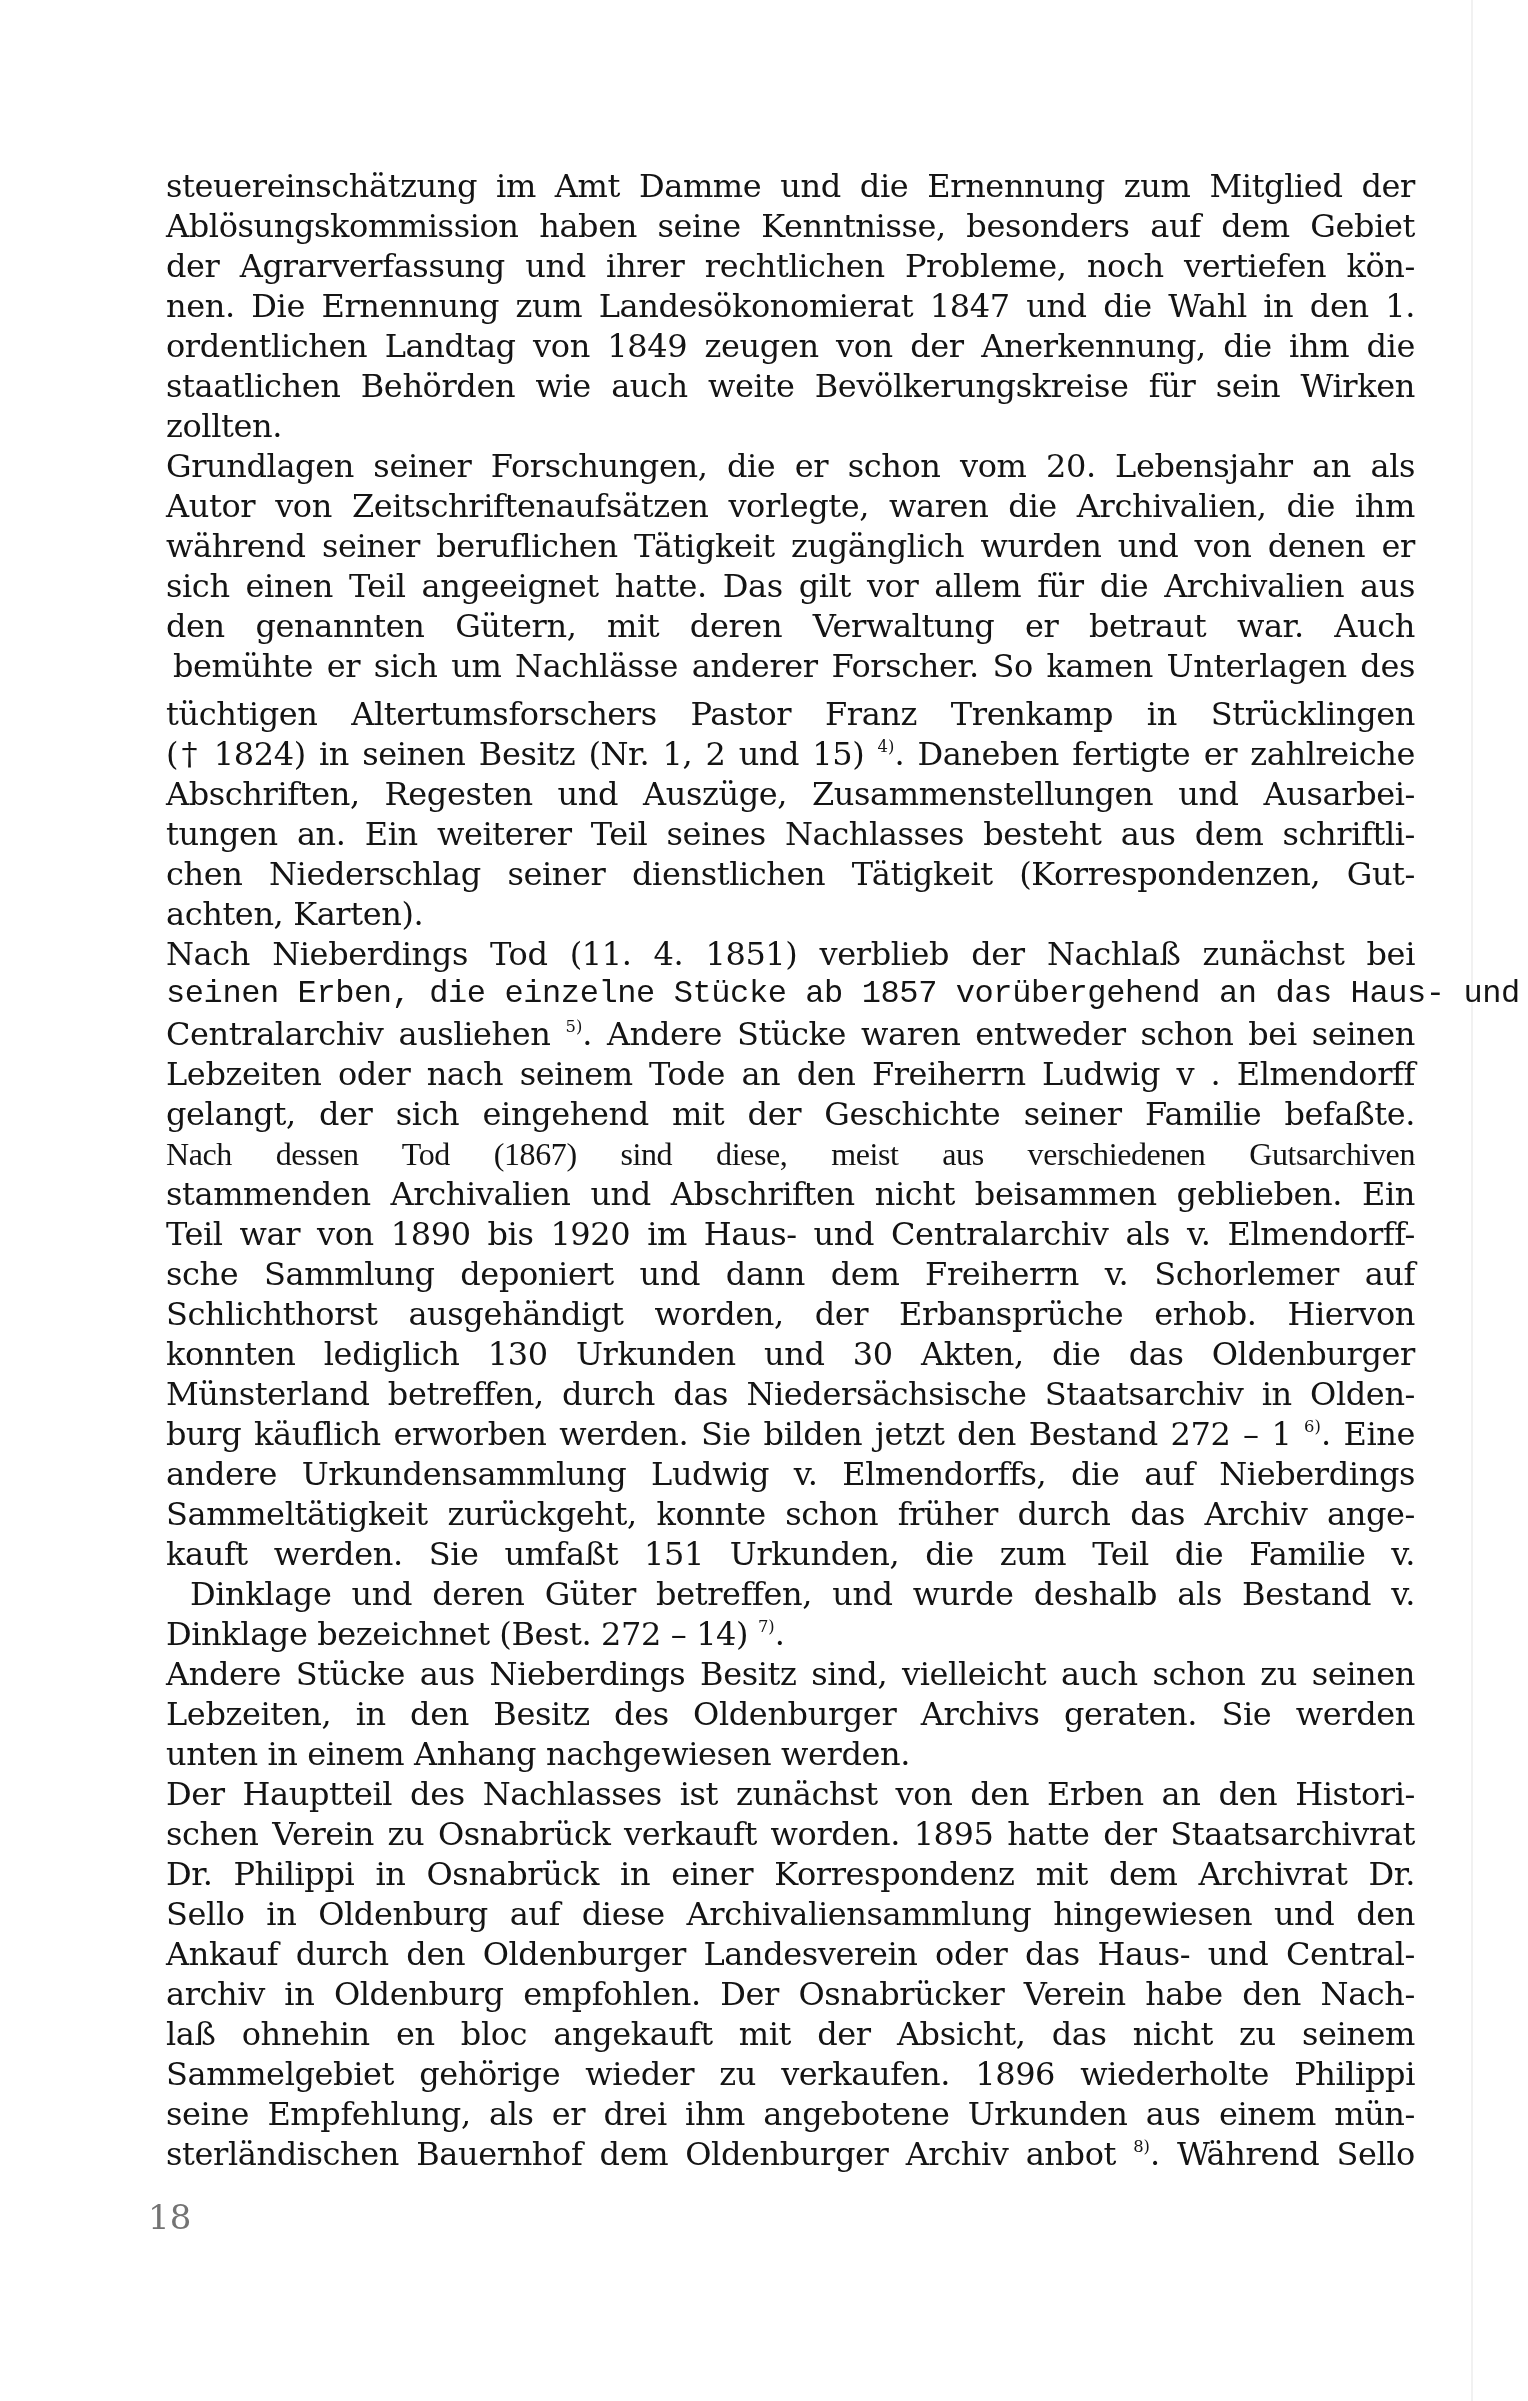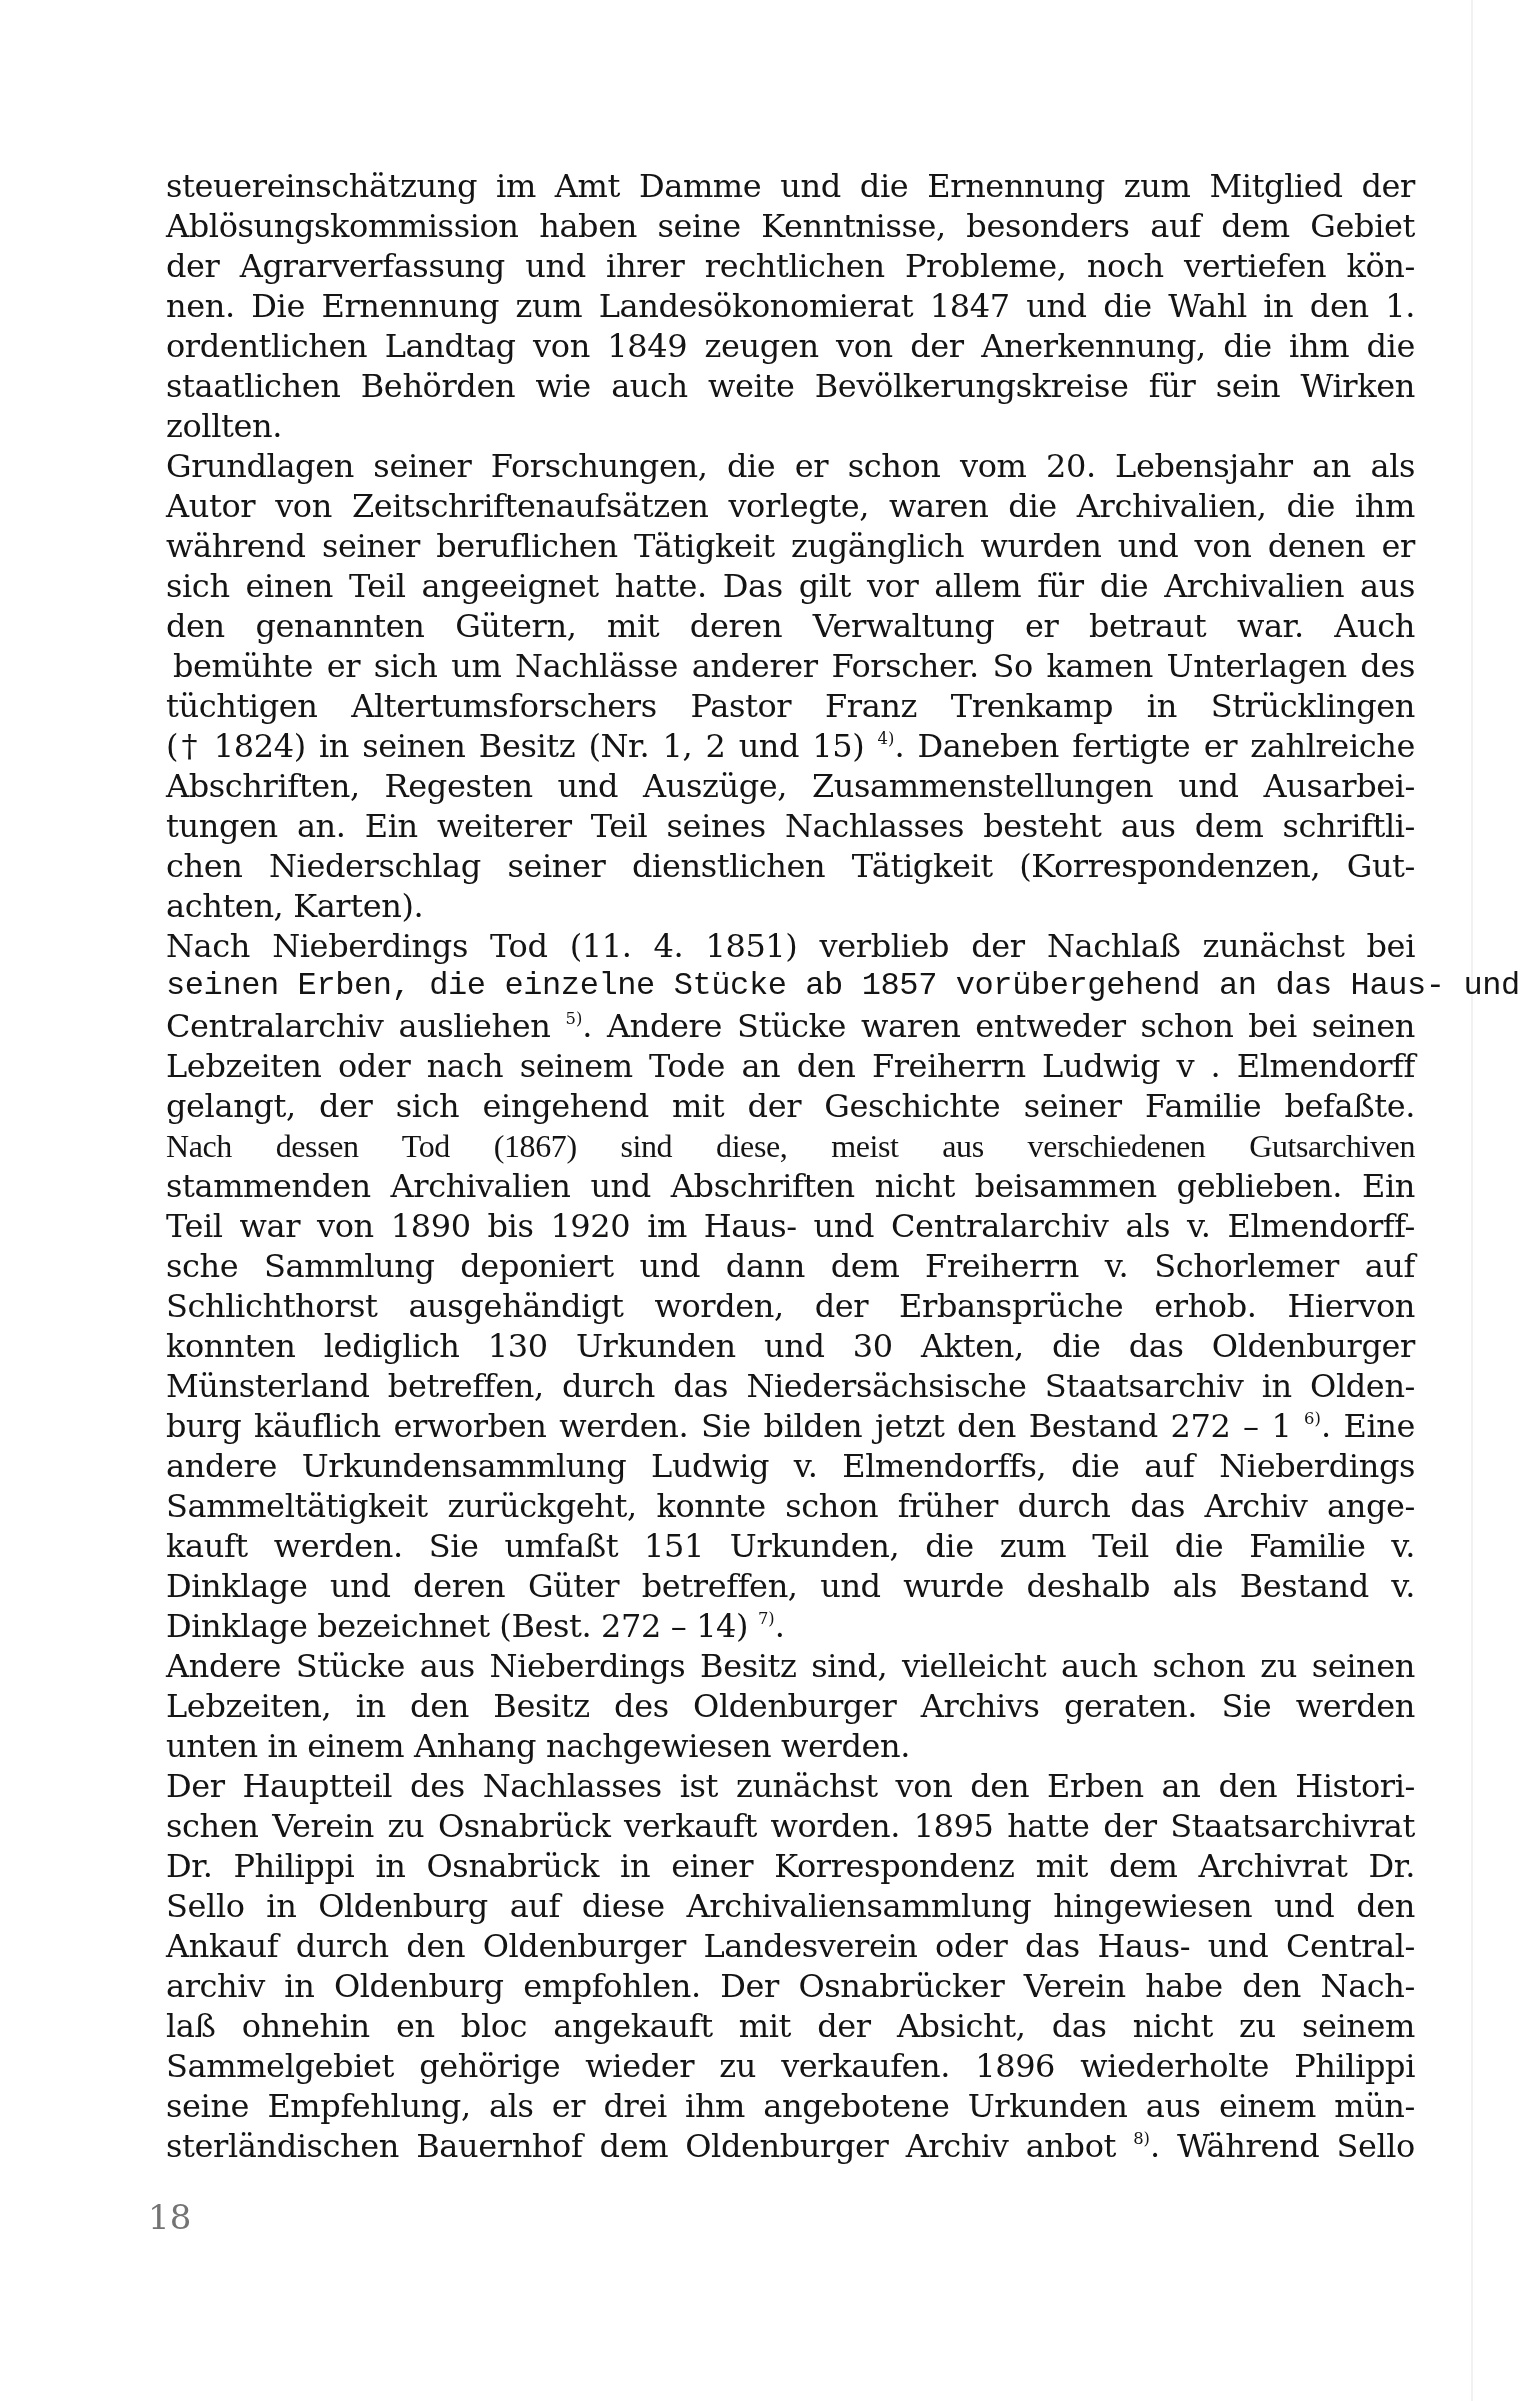--- a/index.html
+++ b/index.html
@@ -80,21 +80,21 @@
         <span class="line" style="white-space: nowrap;">staatlichen Behörden wie auch weite Bevölkerungskreise für sein Wirken</span>
         <span class="line last" style="white-space: nowrap;">zollten.</span>
       </div>
       <div>
         <span class="line" style="white-space: nowrap;">Grundlagen seiner Forschungen, die er schon vom 20. Lebensjahr an als</span>
         <span class="line" style="white-space: nowrap;">Autor von Zeitschriftenaufsätzen vorlegte, waren die Archivalien, die ihm</span>
         <span class="line" style="white-space: nowrap;">während seiner beruflichen Tätigkeit zugänglich wurden und von denen er</span>
         <span class="line" style="white-space: nowrap;">sich einen Teil angeeignet hatte. Das gilt vor allem für die Archivalien aus</span>
         <span class="line" style="white-space: nowrap;">den genannten Gütern, mit deren Verwaltung er betraut war. Auch</span>
         <span class="line" style="white-space: nowrap; margin-left: 7px;">bemühte er sich um Nachlässe anderer Forscher. So kamen Unterlagen des</span>
-        <span class="line" style="white-space: nowrap;">tüchtigen Altertumsforschers Pastor Franz Trenkamp in Strücklingen</span>
+        <span class="line" style="white-space: nowrap; margin-top: 8px;">tüchtigen Altertumsforschers Pastor Franz Trenkamp in Strücklingen</span>
         <span class="line" style="white-space: nowrap;">(† 1824) in seinen Besitz (Nr. 1, 2 und 15) <sup class="fn">4)</sup>. Daneben fertigte er zahlreiche</span>
         <span class="line" style="white-space: nowrap;">Abschriften, Regesten und Auszüge, Zusammenstellungen und Ausarbei-</span>
         <span class="line" style="white-space: nowrap;">tungen an. Ein weiterer Teil seines Nachlasses besteht aus dem schriftli-</span>
         <span class="line" style="white-space: nowrap;">chen Niederschlag seiner dienstlichen Tätigkeit (Korrespondenzen, Gut-</span>
         <span class="line last" style="white-space: nowrap;">achten, Karten).</span>
       </div>
       <div>
         <span class="line" style="white-space: nowrap;">Nach Nieberdings Tod (11. 4. 1851) verblieb der Nachlaß zunächst bei</span>
         <span class="line" style="white-space: nowrap; font-family: Liberation Mono, monospace;">seinen Erben, die einzelne Stücke ab 1857 vorübergehend an das Haus- und</span>
         <span class="line" style="white-space: nowrap;">Centralarchiv ausliehen <sup class="fn">5)</sup>. Andere Stücke waren entweder schon bei seinen</span>
@@ -104,21 +104,21 @@
         <span class="line" style="white-space: nowrap;">stammenden Archivalien und Abschriften nicht beisammen geblieben. Ein</span>
         <span class="line" style="white-space: nowrap;">Teil war von 1890 bis 1920 im Haus- und Centralarchiv als v. Elmendorff-</span>
         <span class="line" style="white-space: nowrap;">sche Sammlung deponiert und dann dem Freiherrn v. Schorlemer auf</span>
         <span class="line" style="white-space: nowrap;">Schlichthorst ausgehändigt worden, der Erbansprüche erhob. Hiervon</span>
         <span class="line" style="white-space: nowrap;">konnten lediglich 130 Urkunden und 30 Akten, die das Oldenburger</span>
         <span class="line" style="white-space: nowrap;">Münsterland betreffen, durch das Niedersächsische Staatsarchiv in Olden-</span>
         <span class="line" style="white-space: nowrap;">burg käuflich erworben werden. Sie bilden jetzt den Bestand 272 – 1 <sup class="fn">6)</sup>. Eine</span>
         <span class="line" style="white-space: nowrap;">andere Urkundensammlung Ludwig v. Elmendorffs, die auf Nieberdings</span>
         <span class="line" style="white-space: nowrap;">Sammeltätigkeit zurückgeht, konnte schon früher durch das Archiv ange-</span>
         <span class="line" style="white-space: nowrap;">kauft werden. Sie umfaßt 151 Urkunden, die zum Teil die Familie v.</span>
-        <span class="line" style="white-space: nowrap;">Dinklage und deren Güter betreffen, und wurde deshalb als Bestand v.</span>
+        <span class="line" style="white-space: nowrap; margin-left: 24px;">Dinklage und deren Güter betreffen, und wurde deshalb als Bestand v.</span>
         <span class="line last" style="white-space: nowrap;">Dinklage bezeichnet (Best. 272 – 14) <sup class="fn">7)</sup>.</span>
       </div>
       <div>
         <span class="line" style="white-space: nowrap;">Andere Stücke aus Nieberdings Besitz sind, vielleicht auch schon zu seinen</span>
         <span class="line" style="white-space: nowrap;">Lebzeiten, in den Besitz des Oldenburger Archivs geraten. Sie werden</span>
         <span class="line last" style="white-space: nowrap;">unten in einem Anhang nachgewiesen werden.</span>
       </div>
       <div>
         <span class="line" style="white-space: nowrap;">Der Hauptteil des Nachlasses ist zunächst von den Erben an den Histori-</span>
         <span class="line" style="white-space: nowrap;">schen Verein zu Osnabrück verkauft worden. 1895 hatte der Staatsarchivrat</span>

